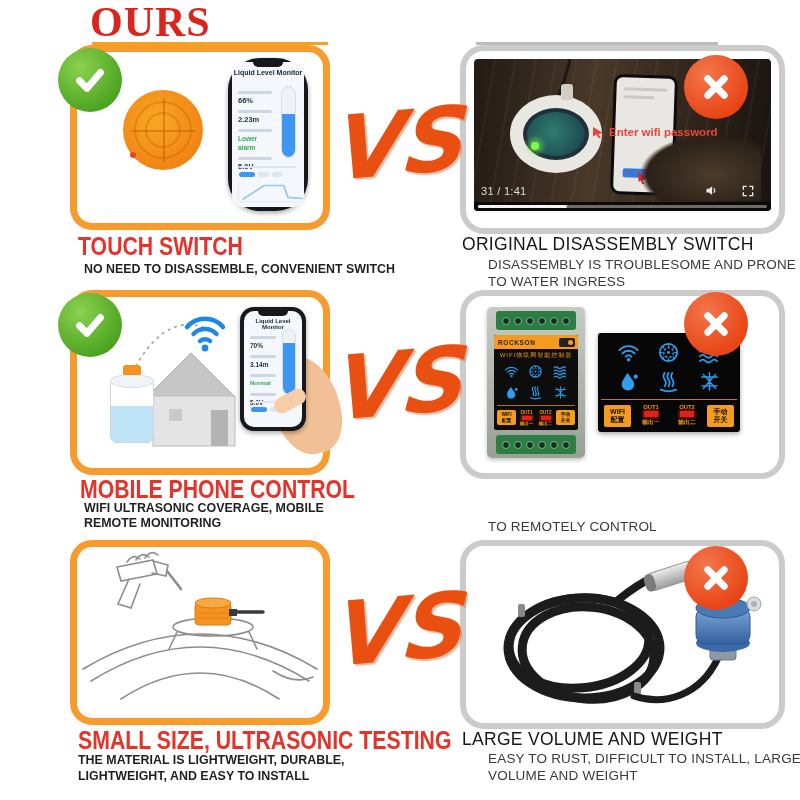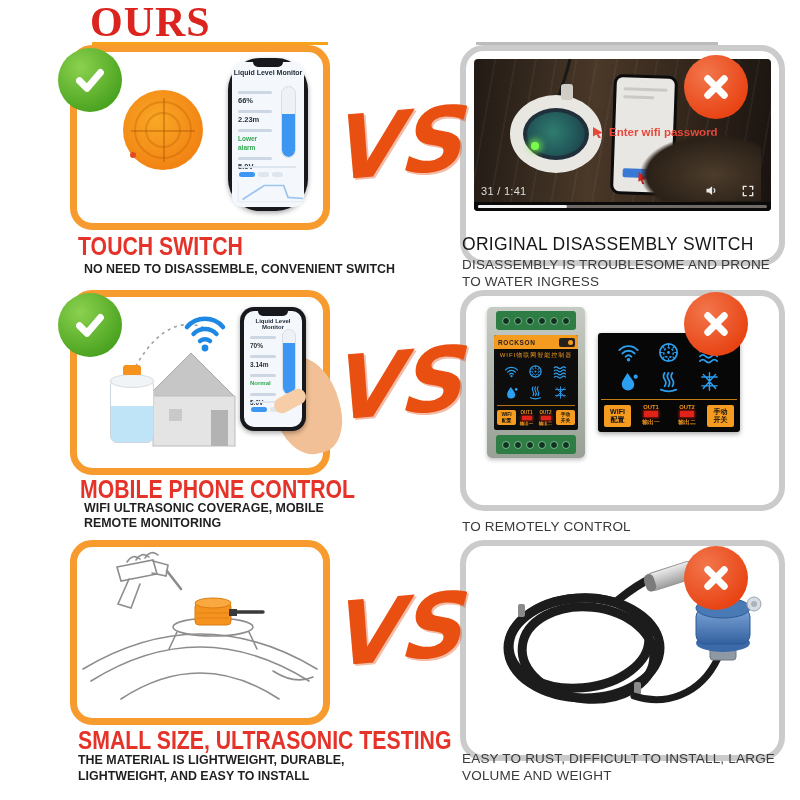--- a/index.html
+++ b/index.html
@@ -12,21 +12,21 @@
        font-family:"Liberation Serif",serif;font-size:42px;line-height:44px;}
   .hdr-ours{left:90px;color:#dc241e;font-weight:700;letter-spacing:1px;}
   .hdr-others{left:472px;color:#1d1d1d;font-weight:400;letter-spacing:6px;}
   .ul{position:absolute;top:42px;height:3px;}
   .ul-ours{left:92px;width:236px;background:#f6a21d;}
   .ul-others{left:476px;width:242px;background:#bcbcbc;}
 
   
   .card{position:absolute;background:#fff;border-radius:22px;}
   .card-left{left:70px;width:260px;height:185px;border:7px solid #f79b2e;}
-  .card-right{left:460px;width:325px;height:221px;border:6px solid #cbcbcb;border-radius:24px;}
+  .card-right{left:460px;width:325px;height:189px;border:6px solid #cbcbcb;border-radius:24px;}
   .r1{top:45px;} .r2{top:290px;} .r3{top:540px;}
 
   
   .badge{position:absolute;width:64px;height:64px;border-radius:50%;z-index:6;
          display:flex;align-items:center;justify-content:center;}
   .check{background:radial-gradient(circle at 35% 30%,#8bd14f,#4aa31f 75%);}
   .cross{background:radial-gradient(circle at 35% 30%,#f2764c,#e84313 75%);}
   .c1{left:58px;top:48px;} .c2{left:58px;top:293px;}
   .x1{left:684px;top:55px;} .x2{left:684px;top:292px;} .x3{left:684px;top:546px;}
 
@@ -37,21 +37,21 @@
       transform:rotate(-5deg) skewX(-10deg);text-shadow:2px 2px 0 rgba(217,62,8,.35);}
   .v1{top:96px;} .v2{top:336px;} .v3{top:582px;}
 
   
   .ltitle{position:absolute;color:#e5332a;font-weight:700;font-size:25px;line-height:26px;
           white-space:nowrap;transform:scaleX(.85);transform-origin:left top;letter-spacing:0;}
   .lsub{position:absolute;color:#1f1f1f;font-weight:700;font-size:13.5px;line-height:15px;
         white-space:nowrap;transform:scaleX(.92);transform-origin:left top;}
   .rtitle{position:absolute;color:#161616;font-weight:400;font-size:17.5px;white-space:nowrap;
           letter-spacing:.3px;}
-  .rsub{position:absolute;color:#3a3a3a;font-size:13.5px;white-space:nowrap;letter-spacing:.2px;}
+  .rsub{position:absolute;color:#3a3a3a;font-size:13.5px;white-space:nowrap;letter-spacing:.2px;margin-left:26px;}
 
   
   .disc{position:absolute;left:46px;top:38px;width:80px;height:80px;border-radius:50%;
         background:radial-gradient(circle at 42% 38%,#f9a825,#f28414 70%,#ec7b10);}
   .disc .ring1,.disc .ring2{position:absolute;border:2px solid rgba(190,95,0,.35);border-radius:50%;}
   .ring1{inset:11px;} .ring2{inset:22px;}
   .disc .chh,.disc .chv{position:absolute;background:rgba(170,85,0,.4);}
   .chh{left:8px;right:8px;top:50%;height:1.5px;}
   .chv{top:8px;bottom:8px;left:50%;width:1.5px;}
   .disc .tab{position:absolute;width:9px;height:12px;background:#ee8a12;border-radius:3px;z-index:-1;}
@@ -565,16 +565,17 @@
   </section>
   <div class="badge cross x3">
     <svg width="36" height="36">
         <use href="#ic-cross"></use>
       </svg>
   </div>
 
   <div class="ltitle" style="left:78px;top:727px">SMALL SIZE, ULTRASONIC TESTING</div>
   <div class="lsub" style="left:78px;top:752px">THE MATERIAL IS LIGHTWEIGHT, DURABLE,</div>
   <div class="lsub" style="left:78px;top:768px">LIGHTWEIGHT, AND EASY TO INSTALL</div>
+  <div class="rtitle" style="left:462px;top:729px">LARGE VOLUME AND WEIGHT</div>
   <div class="rsub" style="left:462px;top:751px">EASY TO RUST, DIFFICULT TO INSTALL, LARGE</div>
   <div class="rsub" style="left:462px;top:768px">VOLUME AND WEIGHT</div>
 
 </div>
 
 </body></html>

